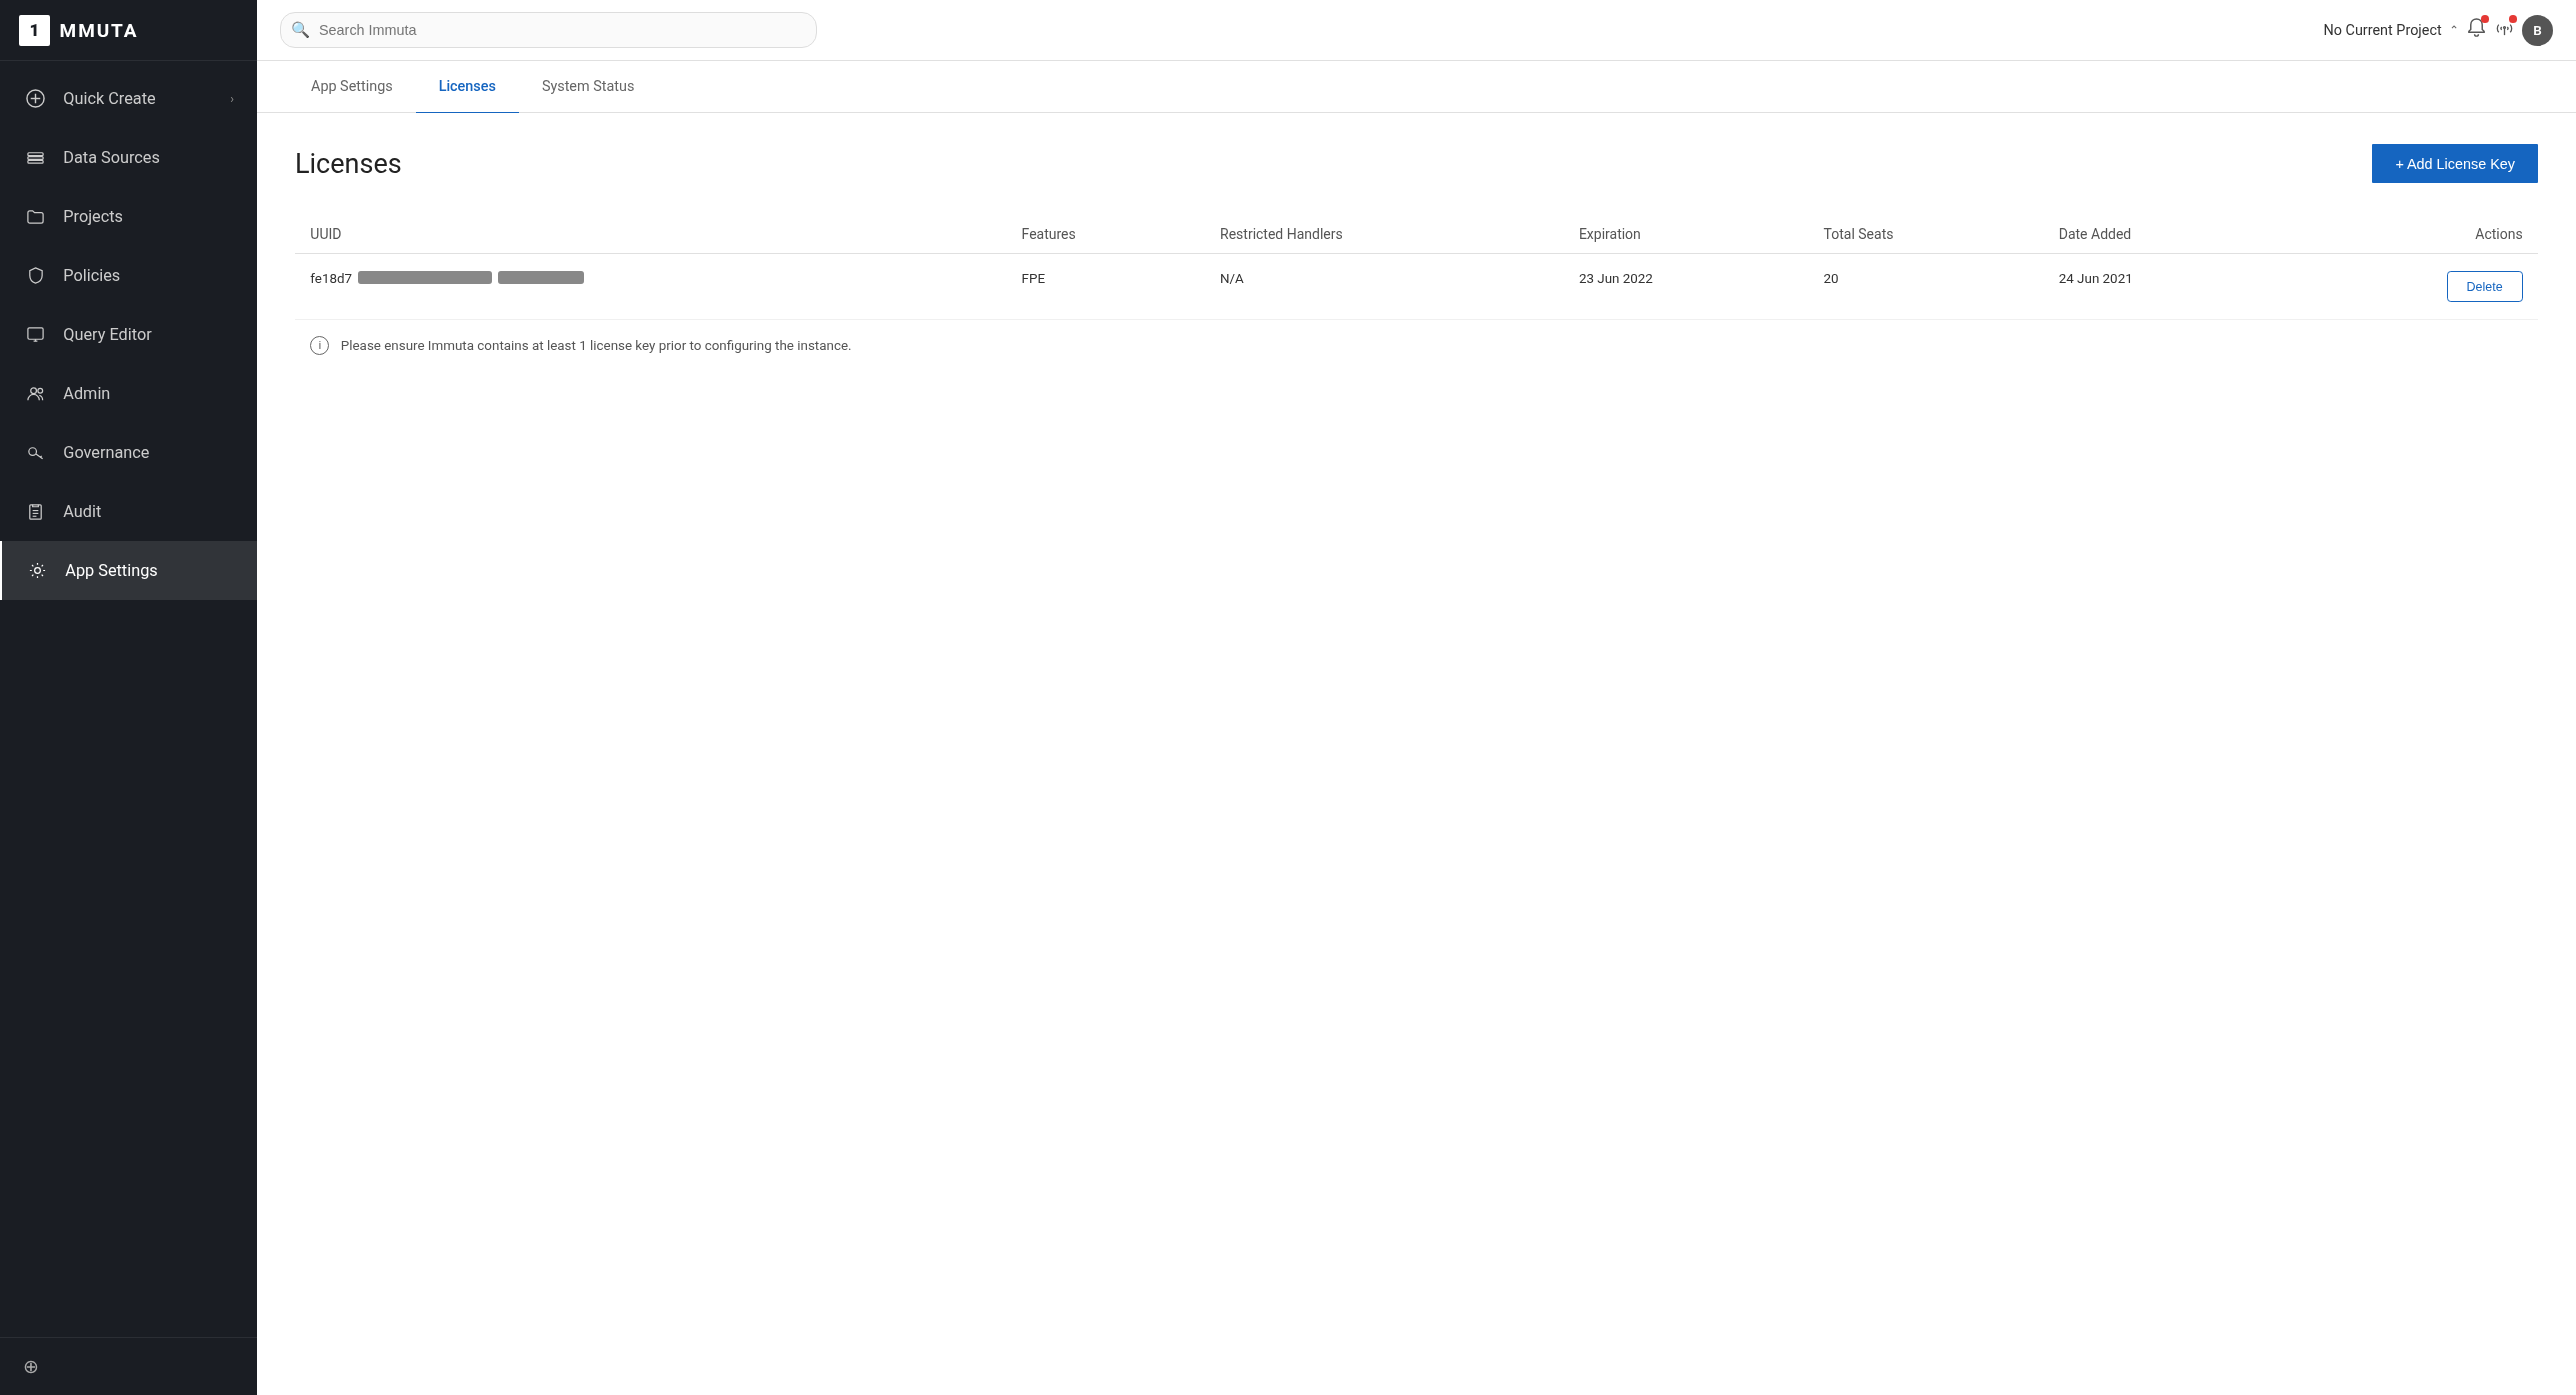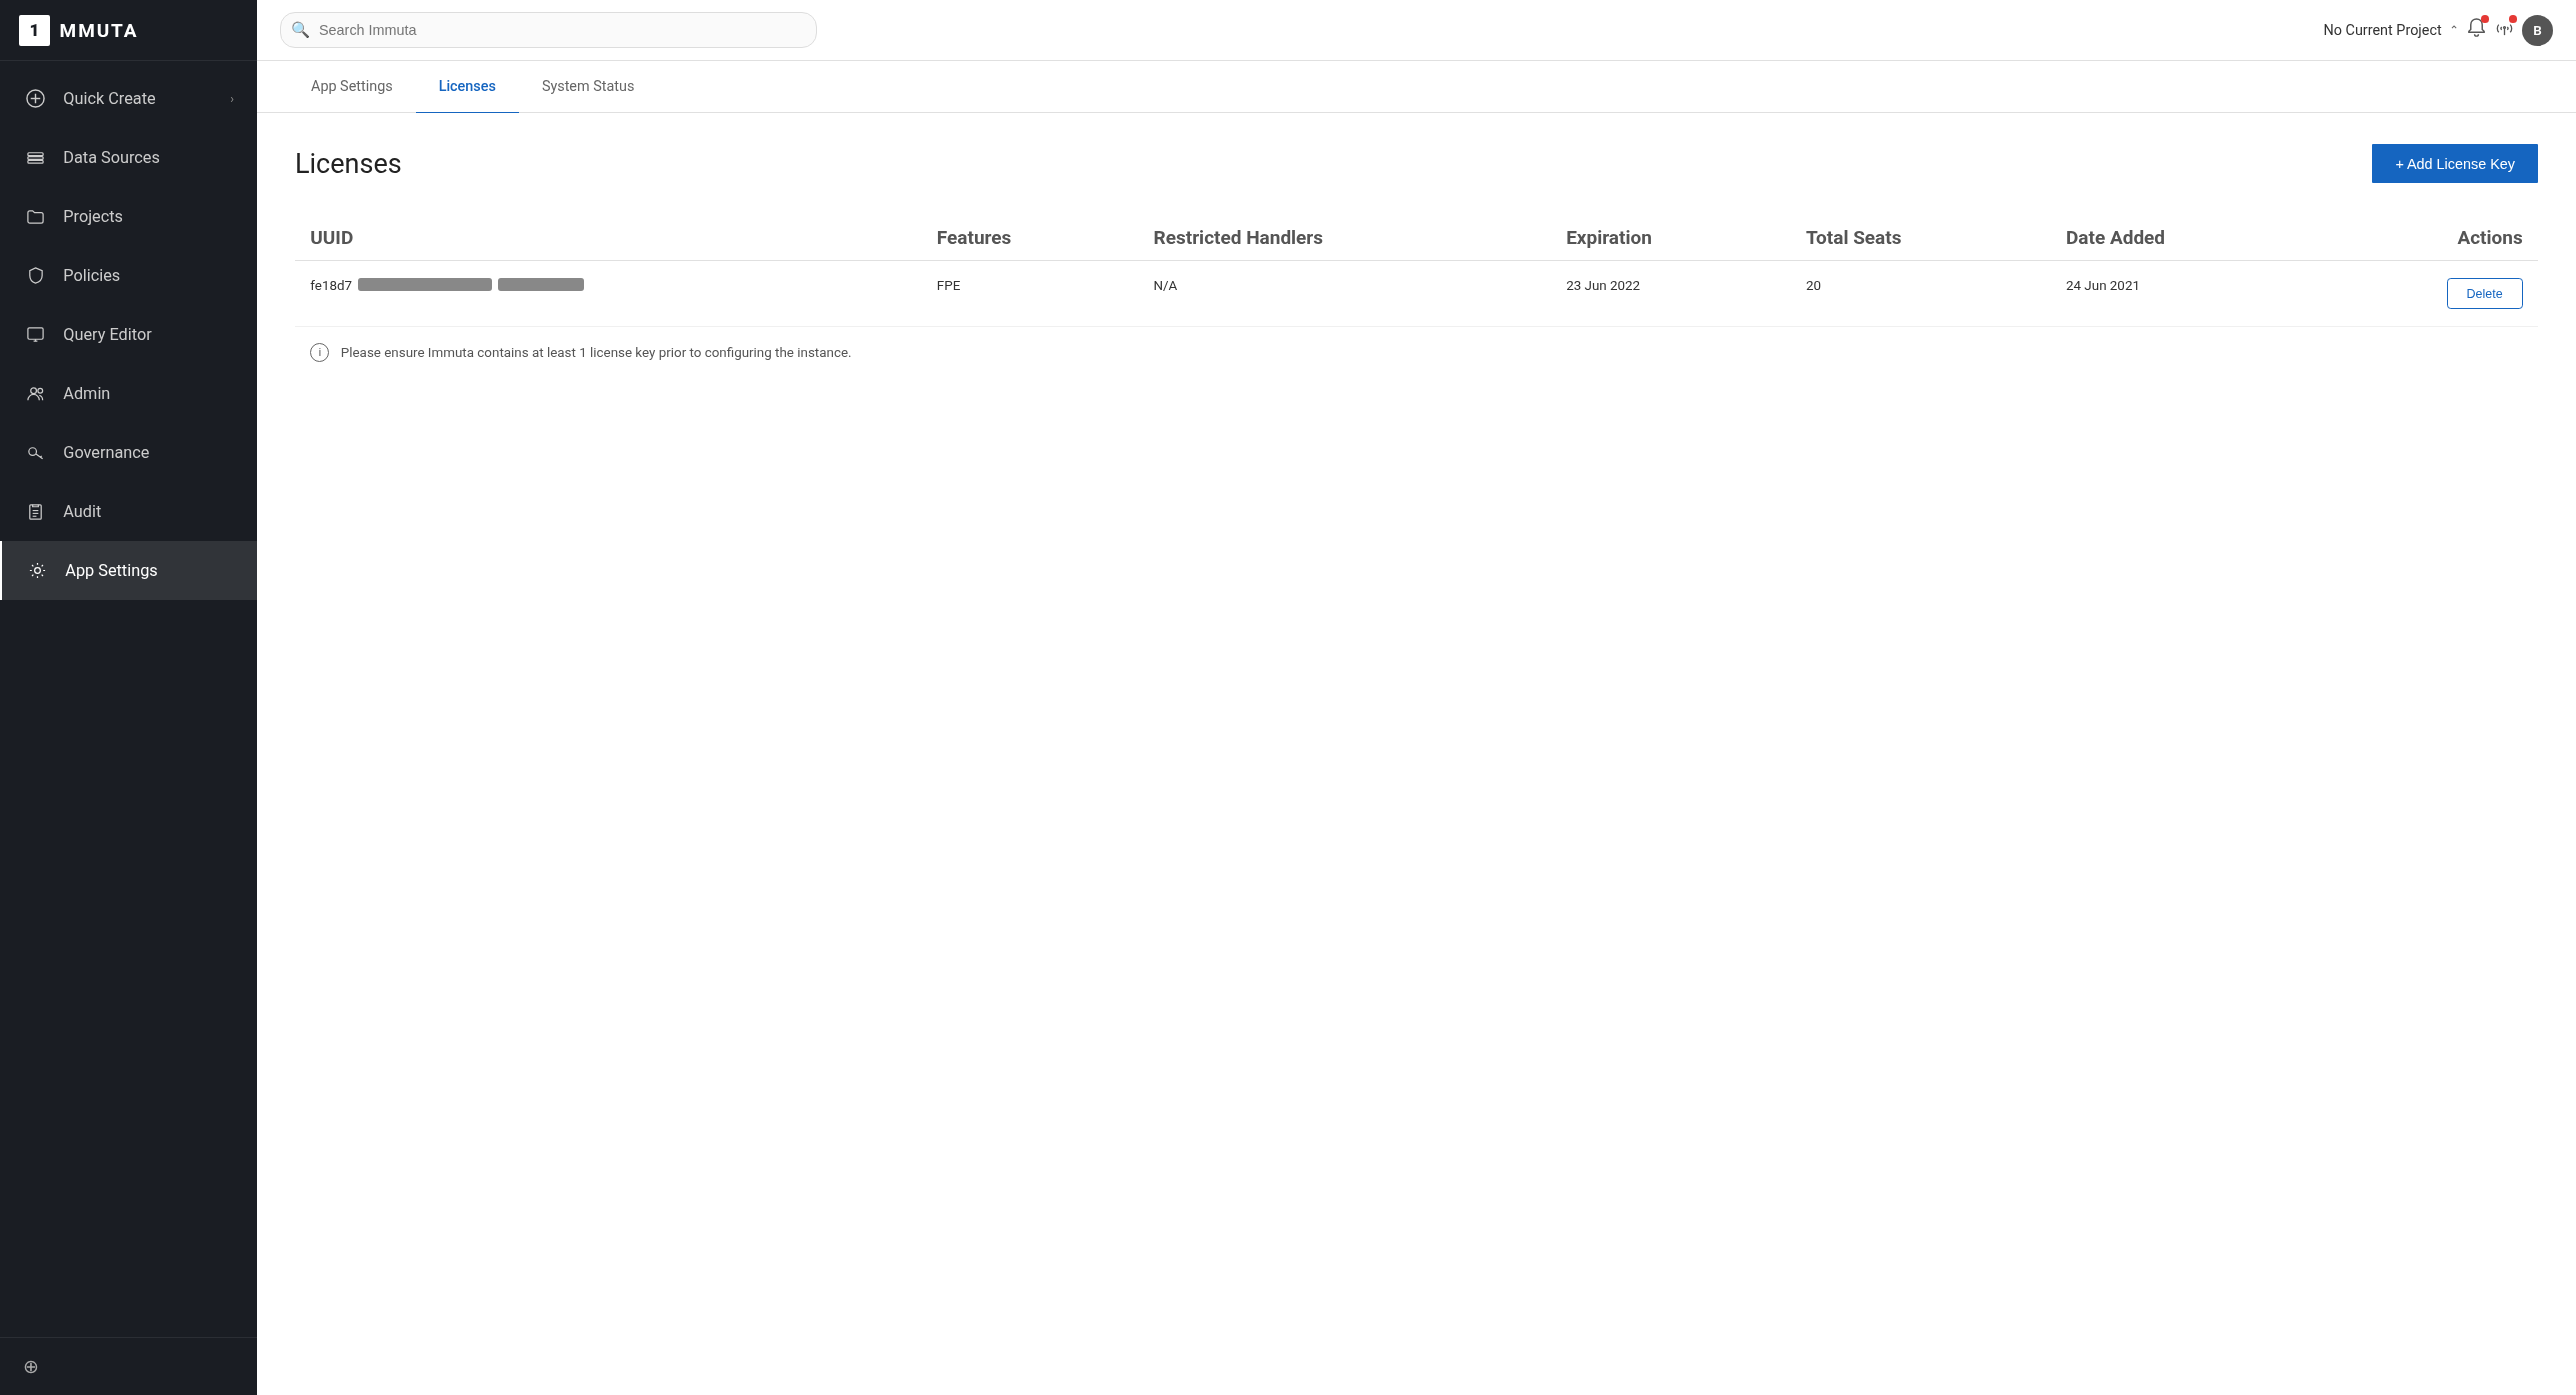--- a/index.html
+++ b/index.html
@@ -232,22 +232,22 @@
     }
 
     
     .license-table {
       width: 100%;
       border-collapse: collapse;
     }
     .license-table th {
       text-align: left;
       padding: 11.5px 15.3px;
-      font-size: 19px;
-      font-weight: 700;
+      font-size: 14px;
+      font-weight: 400;
       color: #555;
       border-bottom: 1px solid #e0e0e0;
     }
     .license-table td {
       padding: 17px 15.3px;
       font-size: 13.4px;
       color: #333;
       border-bottom: 1px solid #f0f0f0;
       vertical-align: top;
     }

